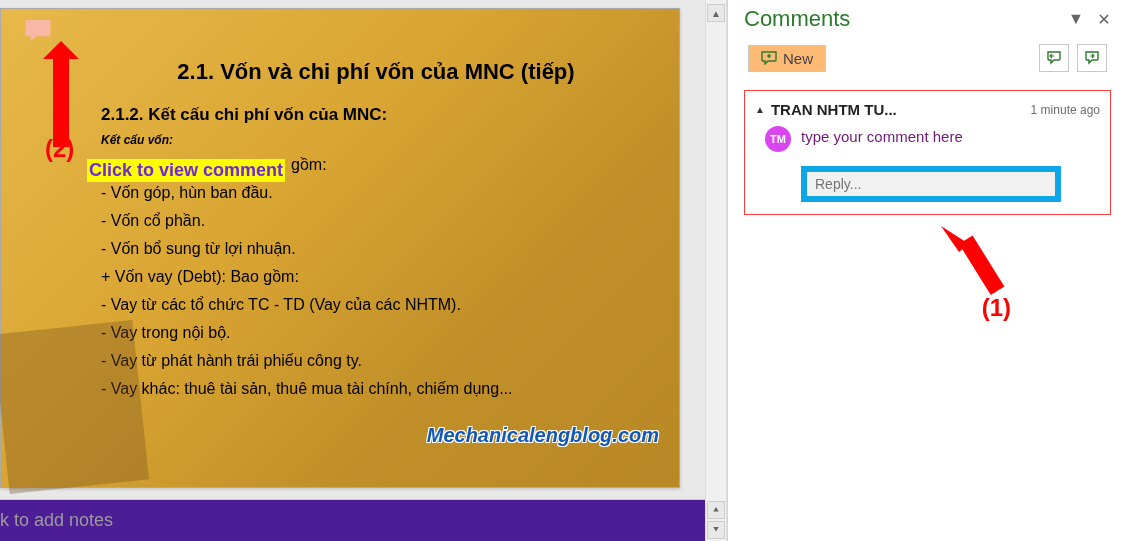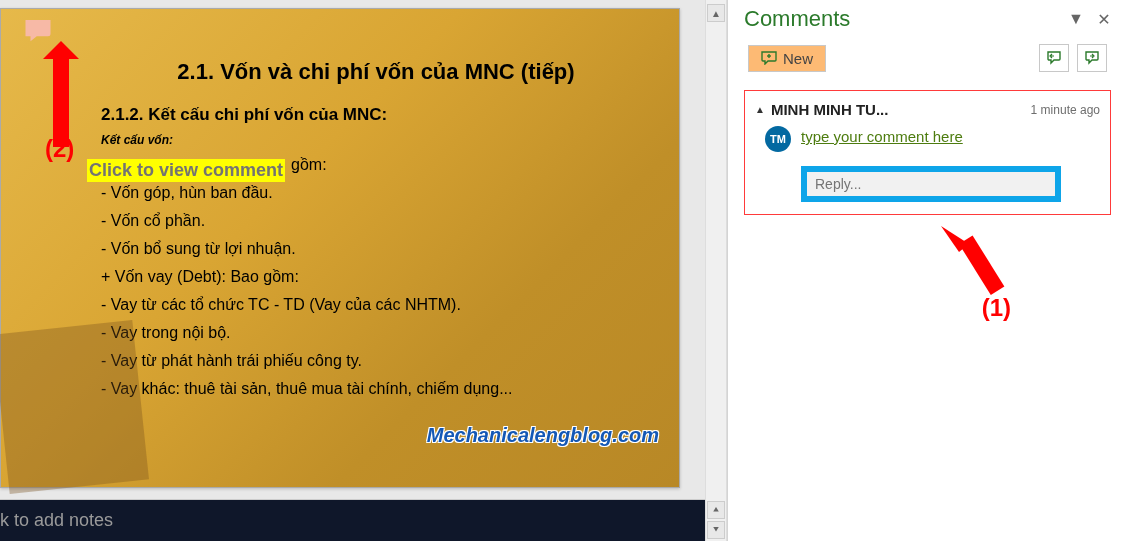--- a/index.html
+++ b/index.html
@@ -9,46 +9,46 @@
     .slide-wrap { flex: 1; padding: 6px 2px 6px 0; position: relative; }
     .slide { position: relative; width: 680px; height: 480px; margin: 2px 0 0 0; background: linear-gradient(135deg,#e6b94a 0%, #d9a533 40%, #c08f28 70%, #b88826 100%); border: 1px solid #aaa; box-shadow: 0 1px 3px rgba(0,0,0,0.2); }
     .slide::before { content:""; position:absolute; left:0; bottom:0; width:140px; height:160px; background: rgba(120,80,30,0.35); transform: rotate(-6deg); }
     .comment-marker { position: absolute; top: 8px; left: 22px; width: 30px; height: 26px; cursor: pointer; }
     .comment-marker svg { width: 100%; height: 100%; }
     .slide-content { padding: 50px 28px 20px 100px; color: #000; font-family: "Times New Roman", serif; }
     .slide-title { font-size: 22px; font-weight: bold; text-align: center; margin-bottom: 20px; }
     .slide-sub1 { font-size: 17px; font-weight: bold; margin-bottom: 8px; }
     .slide-sub2 { font-size: 12px; font-weight: bold; font-style: italic; margin-bottom: 6px; }
     .slide-line { font-size: 16px; margin: 4px 0; line-height: 1.5; }
-    .highlight-label { position: absolute; top: 150px; left: 86px; background: #ffff00; color: #737373; font-weight: bold; font-size: 18px; padding: 1px 2px; z-index: 5; font-family: Arial, sans-serif; }
+    .highlight-label { position: absolute; top: 150px; left: 86px; background: #ffff00; color: #6d28d9; font-weight: bold; font-size: 18px; padding: 1px 2px; z-index: 5; font-family: Arial, sans-serif; }
     .arrow2 { position: absolute; top: 32px; left: 34px; z-index: 4; }
     .anno2 { position: absolute; top: 126px; left: 44px; color: #ff0000; font-size: 24px; font-weight: bold; font-family: Arial, sans-serif; }
     .watermark { position: absolute; bottom: 40px; right: 20px; font-size: 20px; font-weight: 600; color: #1458b5; text-shadow: 1px 1px 0 #fff, -1px 1px 0 #fff, 1px -1px 0 #fff, -1px -1px 0 #fff; font-family: Arial, sans-serif; font-style: italic; }
-    .notes { height: 42px; border-top: 1px solid #ccc; background: #0f172a; padding: 10px 0 0 0; font-size: 18px; color: #9a9a9a; }
+    .notes { height: 42px; border-top: 1px solid #ccc; background: #4c1d95; padding: 10px 0 0 0; font-size: 18px; color: #9a9a9a; }
     .scroll-col { width: 22px; background: #f0f0f0; display: flex; flex-direction: column; align-items: center; padding-top: 4px; border-left: 1px solid #ddd; border-right: 1px solid #ddd; }
     .scroll-btn { width: 18px; height: 18px; background: #e8e8e8; margin-bottom: 2px; display:flex; align-items:center; justify-content:center; font-size:10px; color:#666; border:1px solid #ccc; cursor:pointer; }
     .scroll-track { flex:1; }
     .comments-panel { width: 396px; background: #fff; border-left: 1px solid #d4d4d4; position: relative; padding: 6px 12px 10px 16px; }
     .panel-header { display: flex; align-items: center; justify-content: space-between; margin-bottom: 12px; }
     .panel-title { color: #2b7a2b; font-size: 22px; font-weight: 400; }
     .panel-ctrls { display: flex; gap: 14px; align-items: center; }
     .panel-ctrl { width: 14px; height: 14px; color: #666; cursor: pointer; display:flex; align-items:center; justify-content:center; }
     .toolbar { display: flex; align-items: center; justify-content: space-between; margin: 10px 4px 18px 4px; }
     .new-btn { display: flex; align-items: center; gap: 6px; border: 1px solid #c8c8c8; padding: 4px 12px; font-size: 15px; color: #444; background: #fdba74; cursor: pointer; }
     .new-btn .plus-bubble { width:16px; height:14px; }
     .nav-btns { display: flex; gap: 8px; }
     .nav-btn { width: 30px; height: 28px; border: 1px solid #c8c8c8; background: #fff; display:flex; align-items:center; justify-content:center; cursor:pointer; }
     .comment-card { border: 1px solid #ff3a3a; padding: 10px 10px 12px 10px; position: relative; }
     .cc-head { display: flex; align-items: center; gap: 6px; font-size: 15px; }
     .cc-toggle { font-size: 10px; color: #333; cursor:pointer; }
     .cc-author { font-weight: bold; color: #222; }
     .cc-time { color: #6e6e6e; margin-left: auto; font-size: 12px; }
     .cc-body { display: flex; align-items: flex-start; gap: 10px; margin-top: 8px; padding-left: 10px; }
-    .avatar { width: 26px; height: 26px; border-radius: 50%; background: #0369a1; color: #fff; font-size: 11px; font-weight: 600; display:flex; align-items:center; justify-content:center; }
-    .cc-text { font-size: 15px; color: #4d7c0f; padding-top: 2px; text-decoration: underline; }
+    .avatar { width: 26px; height: 26px; border-radius: 50%; background: #d946ef; color: #fff; font-size: 11px; font-weight: 600; display:flex; align-items:center; justify-content:center; }
+    .cc-text { font-size: 15px; color: #701a75; padding-top: 2px; }
     .reply-box { margin: 14px 0 0 46px; background: #f1f1f1; border: 6px solid #0ea5e9; padding: 4px 8px; font-size: 14px; color: #888; width: 260px; }
     .arrow1 { position: absolute; top: 226px; right: 112px; z-index: 10; }
     .anno1 { position: absolute; top: 294px; right: 112px; color: #ff0000; font-size: 24px; font-weight: bold; font-family: Arial, sans-serif; }
   </style>
 </head>
 <body>
 
 <div class="app">
   <div class="slide-area">
     <div class="slide-wrap">
@@ -125,21 +125,21 @@
               <path d="M3 2h12v7a1 1 0 0 1-1 1H9l-3 3v-3H4a1 1 0 0 1-1-1z" fill="none" stroke="#2b7a2b" stroke-width="1.4"></path>
               <path d="M7 6 L10 6 M9 4 L11 6 L9 8" fill="none" stroke="#2b7a2b" stroke-width="1.2"></path>
             </svg>
         </div>
       </div>
     </div>
 
     <div class="comment-card">
       <div class="cc-head">
         <span class="cc-toggle">▲</span>
-        <span class="cc-author">MINH MINH TU...</span>
+        <span class="cc-author">TRAN NHTM TU...</span>
         <span class="cc-time">1 minute ago</span>
       </div>
       <div class="cc-body">
         <div class="avatar">TM</div>
         <div class="cc-text">type your comment here</div>
       </div>
       <input class="reply-box" placeholder="Reply..." style="">
     </div>
 
     <div class="arrow1">

